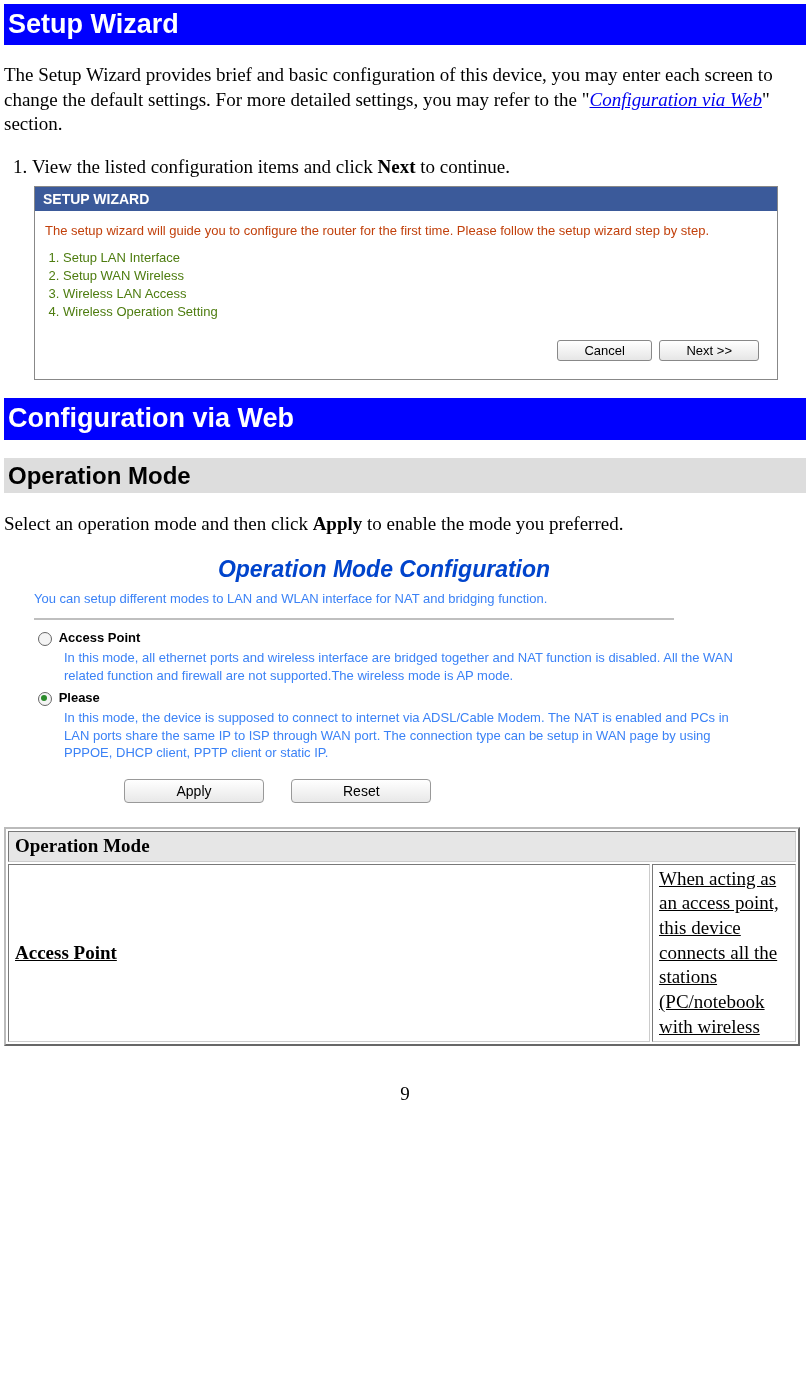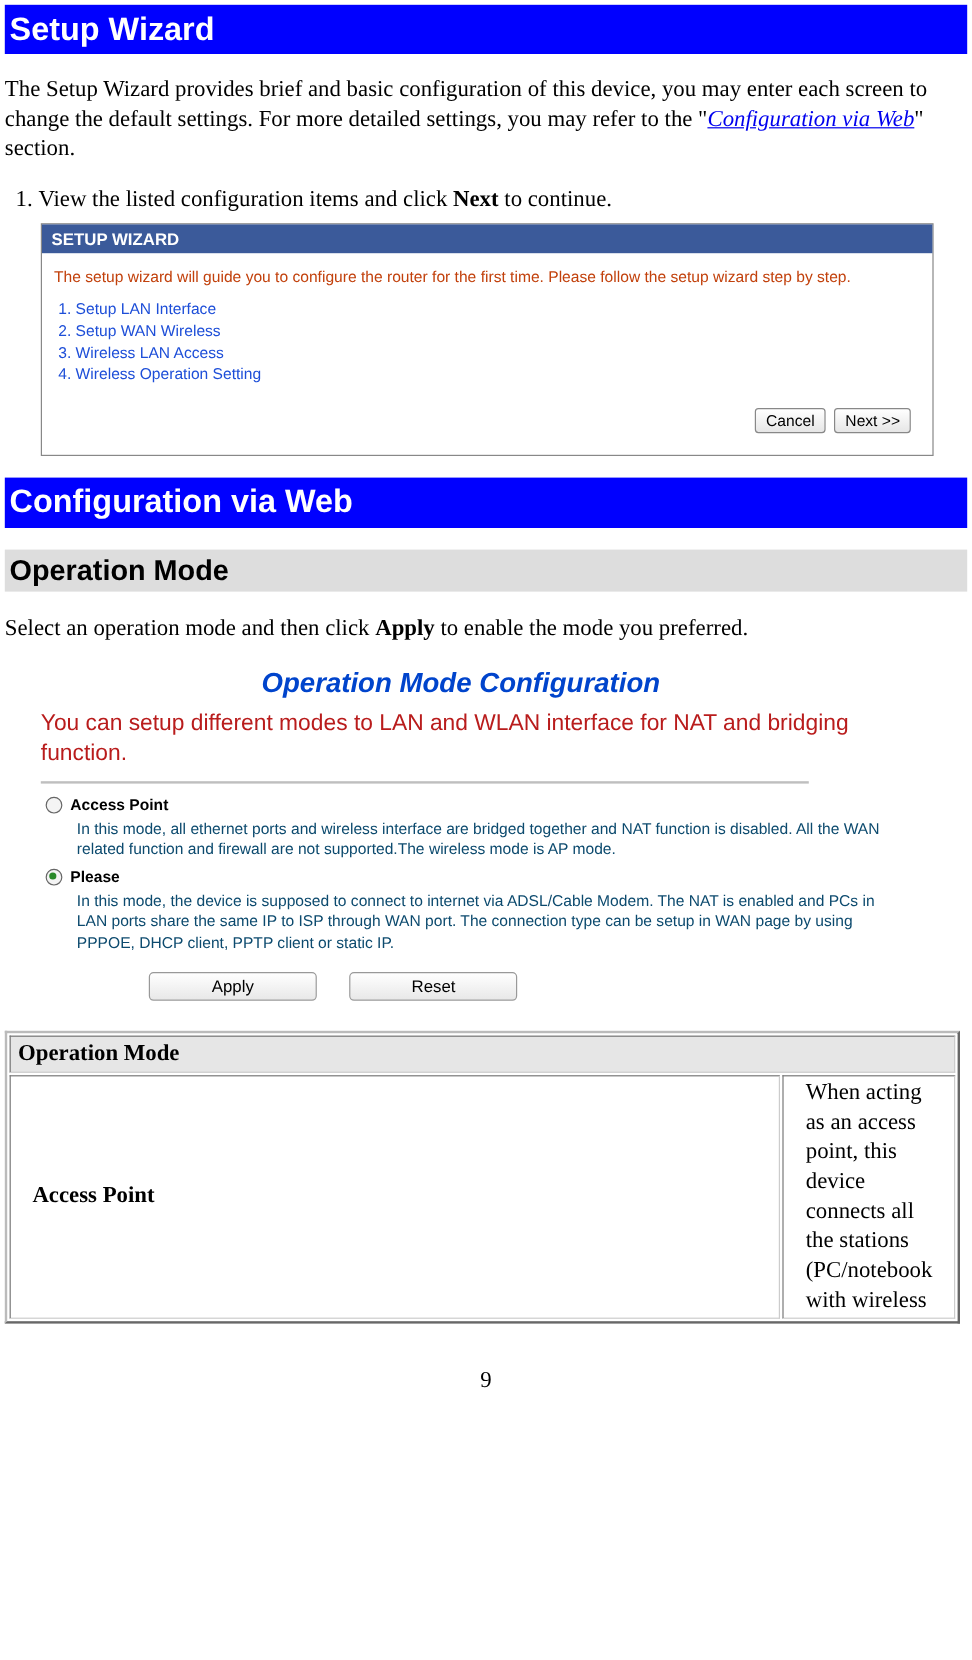--- a/index.html
+++ b/index.html
@@ -56,53 +56,53 @@
     .fig-wizard-body {
       padding: 12px 10px 8px 10px;
       font-family: Arial, sans-serif;
       font-size: 13px;
       color: #333;
     }
     .fig-wizard-body p { margin: 0 0 10px 0; color: #c2410c; }
     .fig-wizard-body ol {
       margin: 0 0 18px 18px;
       padding: 0;
-      color: #1d4ed8;
+      color: #4d7c0f;
       font-size: 13px;
     }
     .fig-wizard-body ol li { margin-bottom: 1px; }
     .fig-wizard-buttons {
       text-align: right;
       padding: 2px 8px 10px 0;
     }
     .fig-wizard-buttons button {
       font-family: Arial, sans-serif;
       font-size: 13px;
-      padding: 2px 8px;
+      padding: 2px 26px;
       margin-left: 4px;
       border: 1px solid #888;
       border-radius: 3px;
       background: linear-gradient(#fff, #e6e6e6);
     }
     .fig-opmode {
       margin: 4px 0 16px 30px;
       width: 700px;
       font-family: Arial, sans-serif;
     }
     .fig-opmode-title {
       color: #0044cc;
       font-weight: bold;
       font-style: italic;
       font-size: 23px;
       margin-bottom: 6px;
       text-align: center;
     }
     .fig-opmode-sub {
-      font-size: 19px;
-      color: #b91c1c;
+      font-size: 13px;
+      color: #3b82f6;
       margin-bottom: 10px;
     }
     .fig-opmode hr {
       border: none;
       border-top: 2px solid #bfbfbf;
       width: 640px;
       margin: 2px 0 10px 0;
     }
     .fig-opmode-option {
       margin: 4px 0 4px 4px;
@@ -127,21 +127,21 @@
       border-radius: 50%;
       background: #2a8a2a;
     }
     .fig-opmode-option .label {
       font-weight: bold;
       vertical-align: middle;
     }
     .fig-opmode-option .desc {
       display: block;
       margin: 2px 0 6px 26px;
-      color: #0c4a6e;
+      color: #3b82f6;
       line-height: 1.35;
     }
     .fig-opmode-buttons {
       margin: 16px 0 8px 90px;
     }
     .fig-opmode-buttons button {
       font-family: Arial, sans-serif;
       font-size: 14px;
       width: 140px;
       padding: 3px 0;
@@ -160,22 +160,23 @@
     }
     .mode-table th {
       background: #e6e6e6;
       text-align: left;
       font-weight: bold;
       padding: 2px 6px;
       border: 1px inset #ccc;
     }
     .mode-table td {
       border: 1px inset #ccc;
-      padding: 2px 18px;
+      padding: 2px 6px;
       vertical-align: middle;
+      text-decoration: underline;
     }
     .mode-table td:first-child {
       width: 628px;
       font-weight: bold;
     }
     .page-num {
       text-align: center;
       margin-top: 36px;
       font-size: 19px;
     }

